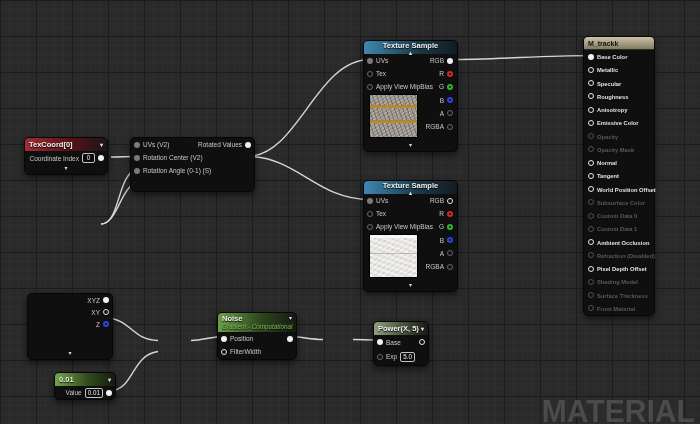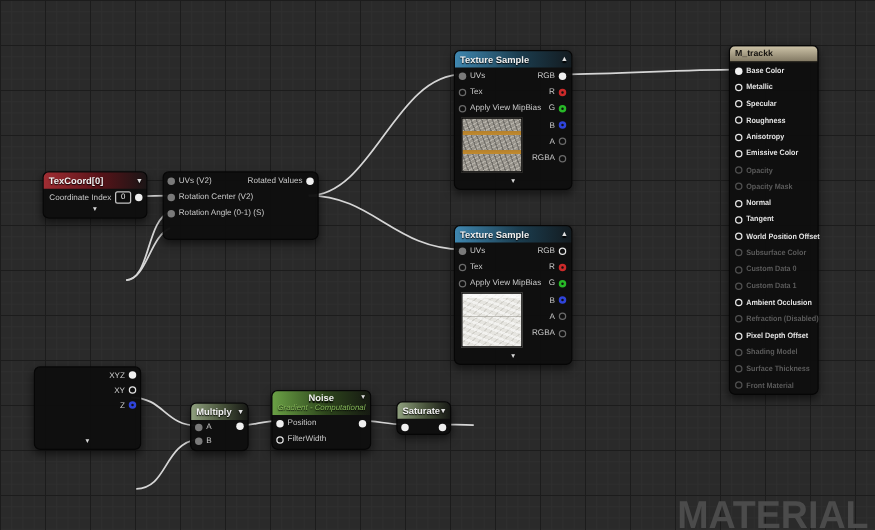--- a/index.html
+++ b/index.html
@@ -12,26 +12,26 @@
       linear-gradient(to right,#1c1c1c 1px,transparent 1px),
       linear-gradient(to bottom,#2f2f2f 1px,transparent 1px),
       linear-gradient(to right,#2f2f2f 1px,transparent 1px);
     background-size:36px 36px,36px 36px,9px 9px,9px 9px;
   }
   .node{position:absolute;z-index:2;background:rgba(14,14,14,.97);border:1px solid #060606;
         border-radius:5px;box-shadow:0 3px 7px rgba(0,0,0,.55);color:#c9c9c9;}
   .hdr{display:flex;align-items:center;justify-content:space-between;height:13px;padding:0 4px;
        border-radius:4px 4px 0 0;font-size:7.5px;font-weight:bold;color:#f0f0f0;text-shadow:0 1px 1px #000;white-space:nowrap;}
   .hdr.red{background:linear-gradient(90deg,#a12d33,#571318 55%,#1b1516);}
-  .hdr.blue{background:linear-gradient(90deg,#3f87b0,#1b3d4f 55%,#131b20);}
+  .hdr.blue{background:linear-gradient(90deg,#3f87b0,#1b3d4f 55%,#131b20);flex-direction:column;}
   .hdr.green{background:linear-gradient(90deg,#74a44a,#324a1e 55%,#161a12);}
   .hdr.olive{background:linear-gradient(90deg,#8fa07e,#47523a 55%,#171915);}
   .hdr2{position:relative;display:block;padding:1px 4px 2px;border-radius:4px 4px 0 0;text-shadow:0 1px 1px #000;white-space:nowrap;}
   .hdr2.red{background:linear-gradient(90deg,#a12d33,#571318 55%,#1b1516);}
-  .hdr2.green{background:linear-gradient(90deg,#6aa045,#2d451c 55%,#161a12);text-align:center;}
+  .hdr2.green{background:linear-gradient(90deg,#6aa045,#2d451c 55%,#161a12);}
   .hdr2 .ttl{display:block;font-size:7.5px;font-weight:bold;color:#f0f0f0;line-height:9px;}
   .hdr2 .sub{display:block;font-size:6.3px;font-style:italic;line-height:7px;}
   .hdr2 .chev{position:absolute;right:4px;top:2px;}
   .chev{font-size:6px;color:#e0e0e0;line-height:1;}
   .row{display:flex;align-items:center;gap:3px;padding:0 3px;font-size:6.5px;white-space:nowrap;color:#c9c9c9;}
   .row.end{justify-content:flex-end;}
   .row.between{justify-content:space-between;}
   .grp{display:flex;align-items:center;gap:3px;}
   .vbox{border:1px solid #c4c4c4;background:#0c0c0c;color:#f0f0f0;font-size:6.3px;line-height:8px;
         padding:0 2px;border-radius:2px;min-width:7px;text-align:center;}
@@ -86,21 +86,21 @@
     <path class="wire" d="M247,156.5 C298,156.5 316,59.5 370,59.5"></path>
     <path class="wire" d="M247,156.5 C298,156.5 316,199.5 370,199.5"></path>
     <path class="wire" d="M449,59.5 C497,59.5 542,55.6 589,55.6"></path>
     <path class="wire" d="M105,318 C131,318 132,340.5 158,340.5"></path>
     <path class="wire" d="M109,391 C134,391 131,355 158,351.5"></path>
     <path class="wire" d="M191,340.5 C203,340.5 211,336.5 224,336.5"></path>
     <path class="wire" d="M288,336.5 C302,336.5 309,339.5 323,339.5"></path>
     <path class="wire" d="M353,339.5 C362,339.5 368,340 379,340"></path>
   </svg>
 
-  <div class="node" style="left:34px;top:137px;width:82px;height:36px">
+  <div class="node" style="left:24px;top:137px;width:82px;height:36px">
     <div class="hdr red">
       <span>TexCoord[0]</span>
       <span class="chev">▾</span>
     </div>
     <div class="row end" style="height:14px">
       <span>Coordinate Index</span>
       <span class="vbox">0</span>
       <span class="pin p-wf"></span>
     </div>
     <div class="foot">▾</div>
@@ -325,62 +325,66 @@
       <span>XY</span>
       <span class="pin p-wh"></span>
     </div>
     <div class="row end" style="height:12px">
       <span>Z</span>
       <span class="pin p-blu"></span>
     </div>
     <div class="foot">▾</div>
   </div>
 
-
-  <div class="node" style="left:152px;top:322px;width:45px;height:37px">
-    <div class="hdr olive">
-      <span>Multiply</span>
+  <div class="node" style="left:54px;top:372px;width:60px;height:26px">
+    <div class="hdr green">
+      <span>0.01</span>
       <span class="chev">▾</span>
     </div>
-    <div class="row" style="height:11px">
-      <span class="pin p-gf"></span>
-      <span>A</span>
-    </div>
-    <div class="row" style="height:11px">
-      <span class="pin p-gf"></span>
-      <span>B</span>
-    </div>
-    <span class="pin p-wf outpin-abs" style="top:15px"></span>
-  </div>
+    <div class="row end" style="height:13px">
+      <span>Value</span>
+      <span class="vbox">0.01</span>
+      <span class="pin p-wf"></span>
+    </div>
+  </div>
+
 
   <div class="node" style="left:217px;top:312px;width:78px;height:46px">
     <div class="hdr2 green">
       <span class="ttl">Noise</span>
       <span class="sub" style="color:#86b85a">Gradient - Computational</span>
       <span class="chev">▾</span>
     </div>
     <div class="row between" style="height:13px">
       <span class="grp">
         <span class="pin p-wf"></span>
         <span>Position</span>
       </span>
       <span class="pin p-wf"></span>
     </div>
     <div class="row" style="height:13px">
       <span class="pin p-wh"></span>
       <span>FilterWidth</span>
     </div>
   </div>
 
-  <div class="node" style="left:317px;top:321px;width:42px;height:25px">
+
+  <div class="node" style="left:373px;top:321px;width:54px;height:43px">
     <div class="hdr olive">
-      <span>Saturate</span>
+      <span>Power(X, 5)</span>
       <span class="chev">▾</span>
     </div>
-    <div class="row between" style="height:13px">
-      <span class="pin p-wf"></span>
-      <span class="pin p-wf"></span>
-    </div>
-  </div>
-
+    <div class="row between" style="height:14px">
+      <span class="grp">
+        <span class="pin p-wf"></span>
+        <span>Base</span>
+      </span>
+      <span class="pin p-wh"></span>
+    </div>
+    <div class="row" style="height:15px">
+      <span class="pin p-gh"></span>
+      <span>Exp</span>
+      <span class="vbox">5.0</span>
+    </div>
+  </div>
 
   <div class="watermark">MATERIAL</div>
 </div>
 
 </body></html>

